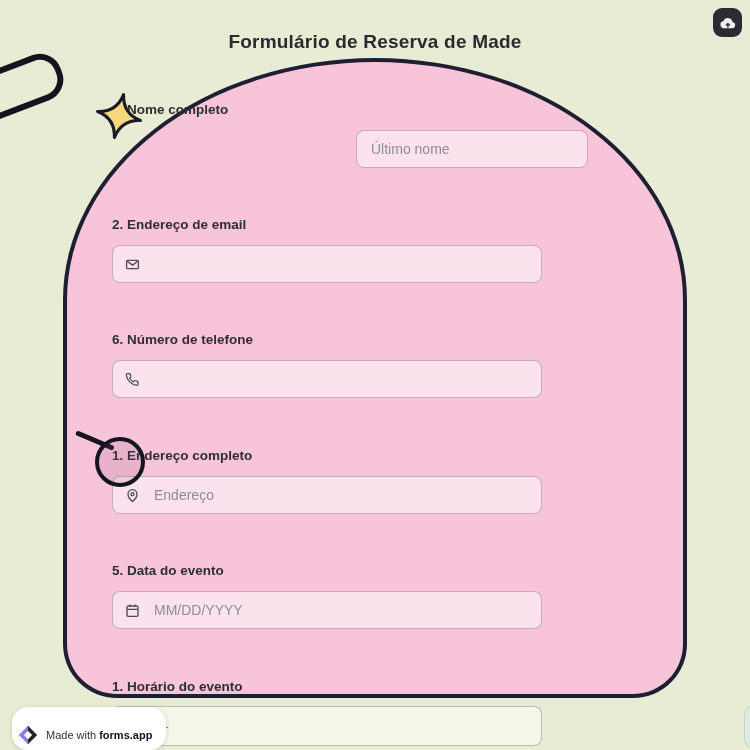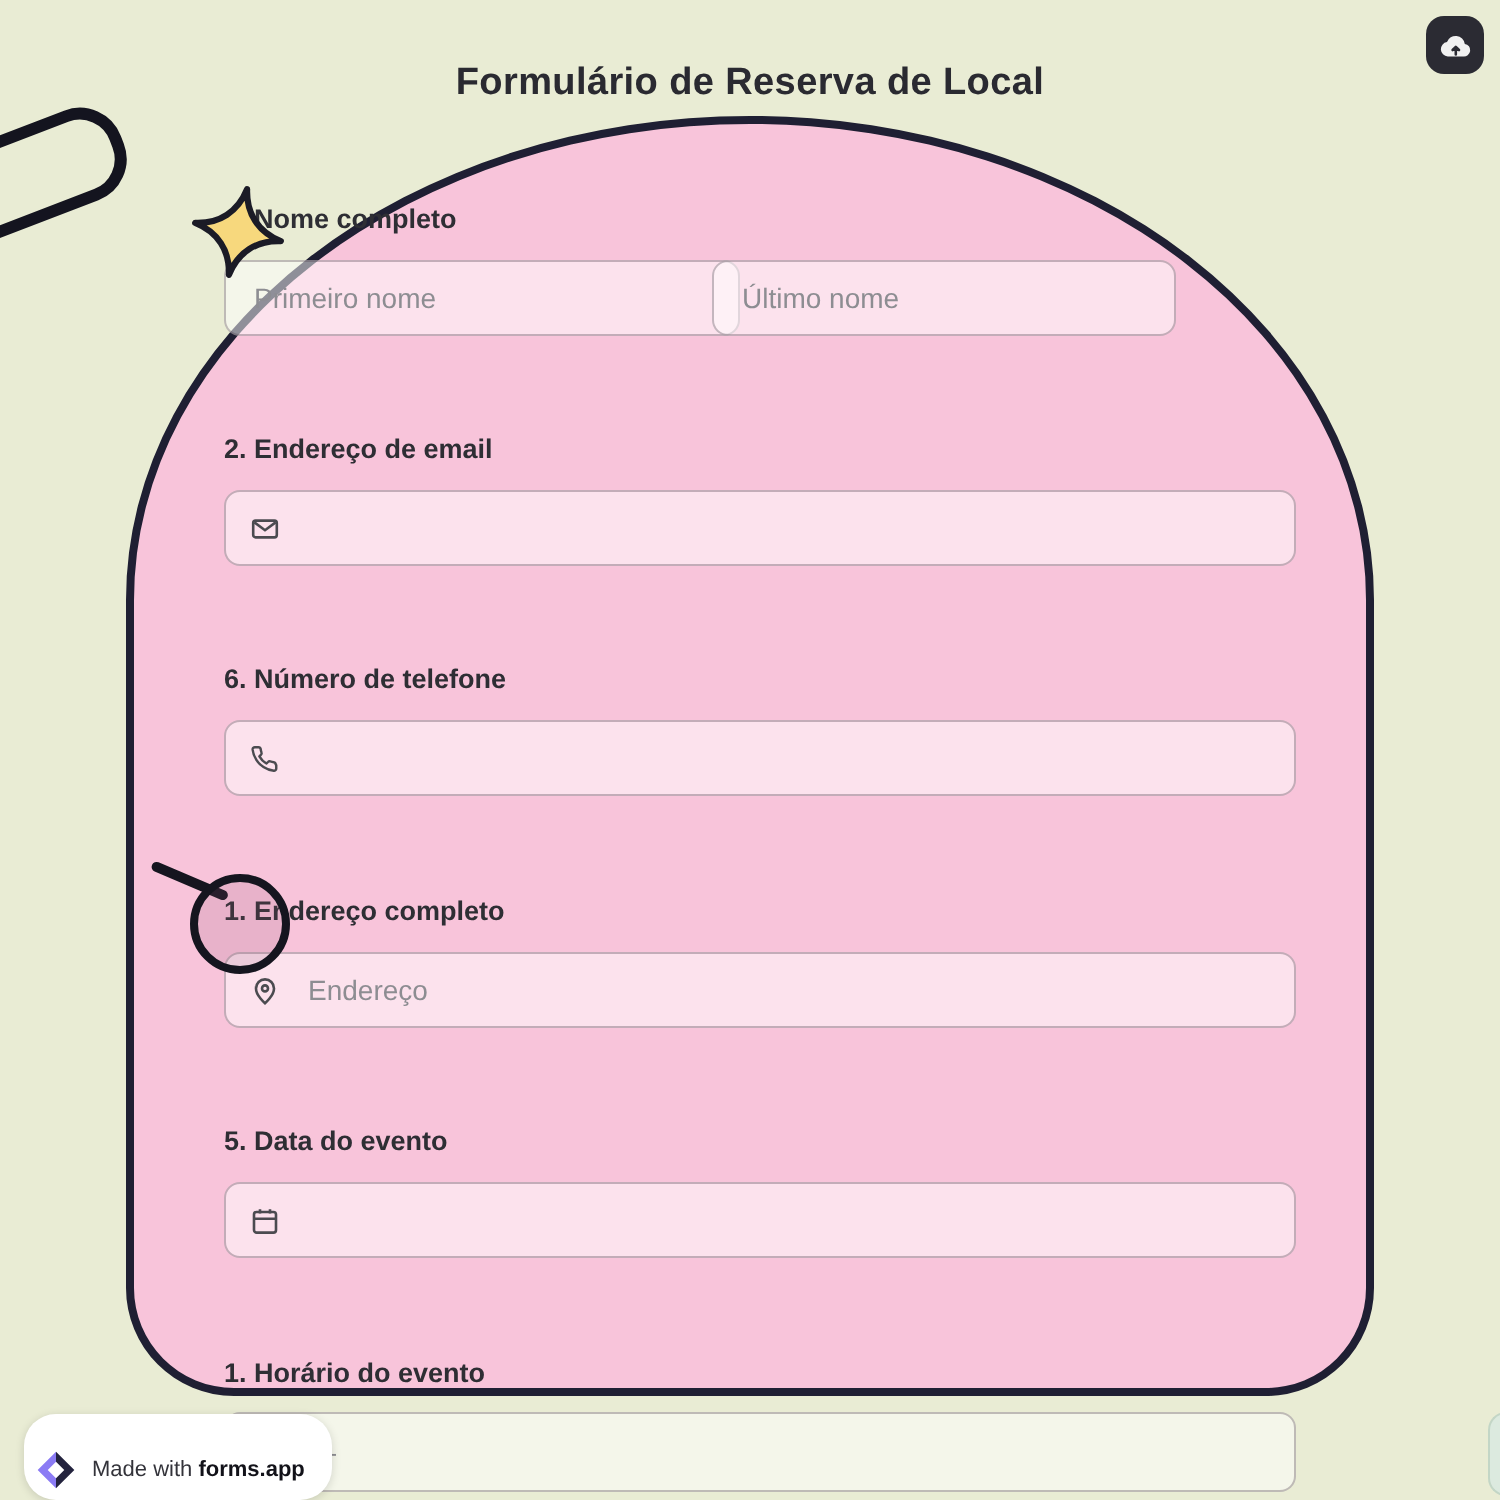--- a/index.html
+++ b/index.html
@@ -37,21 +37,21 @@
     border-radius:312px 312px 54px 54px / 242px 242px 54px 54px;
     z-index:1;
   }
 
   
   .field-label{
     position:absolute;left:112px;z-index:5;
     font-size:13.5px;font-weight:600;color:#2e2e34;
   }
   .input{
-    position:absolute;left:112px;width:536px;height:38px;box-sizing:border-box;
+    position:absolute;left:112px;width:430px;height:38px;box-sizing:border-box;
     border:1.5px solid rgba(75,60,72,.32);border-radius:8px;
     background:rgba(255,255,255,.5);
     display:flex;align-items:center;gap:12px;padding:0 12px;z-index:5;
   }
   .input svg{flex:0 0 auto;}
   .input input{
     flex:1;min-width:0;border:none;background:transparent;outline:none;
     font-family:"Liberation Sans", sans-serif;font-size:14px;color:#5a5a60;
   }
   .input input::placeholder{color:#8d8d92;opacity:1;}
@@ -90,35 +90,32 @@
 </style>
 </head>
 <body>
 
 <div class="stage">
 
   <div class="capsule"></div>
 
   <div class="arch"></div>
 
-  <div class="page-title">Formulário de Reserva de Local</div>
+  <div class="page-title">Formulário de Reserva de Made</div>
 
   <button class="upload-btn">
     <span style="display:flex">
       <svg width="17" height="15" viewBox="0 0 17 15">
         <path d="M4.9 13.2a3.6 3.6 0 0 1-.4-7.16 4.6 4.6 0 0 1 8.9.9 3.1 3.1 0 0 1-.9 6.26 Z" fill="#f1f1f1"></path>
         <path d="M8.9 12.2V8.6 M7.3 10l1.6-1.6L10.5 10" stroke="#2b2b33" stroke-width="1.3" fill="none" stroke-linecap="round" stroke-linejoin="round"></path>
       </svg>
     </span>
   </button>
 
   <div class="field-label" style="top:102px">1. Nome completo</div>
-  <label class="input half-1" style="top:130px">
-    <input type="text" placeholder="Primeiro nome" style="">
-  </label>
   <label class="input half-2" style="top:130px">
     <input type="text" placeholder="Último nome" style="">
   </label>
 
   <div class="field-label" style="top:217px">2. Endereço de email</div>
   <label class="input" style="top:245px">
     <span style="display:flex">
       <svg width="15" height="15" viewBox="0 0 15 15" fill="none" stroke="#4b4b50" stroke-width="1.3">
         <rect x="1.6" y="3.3" width="11.8" height="8.4" rx="1.2"></rect>
         <path d="M2.2 4.2 L7.5 8.1 L12.8 4.2"></path>
@@ -149,20 +146,21 @@
   </label>
 
   <div class="field-label" style="top:563px">5. Data do evento</div>
   <label class="input" style="top:591px">
     <span style="display:flex">
       <svg width="15" height="15" viewBox="0 0 15 15" fill="none" stroke="#4b4b50" stroke-width="1.3">
         <rect x="2" y="3" width="11" height="10.3" rx="1.3"></rect>
         <path d="M2 6.4 H13 M5 1.6 V3.8 M10 1.6 V3.8"></path>
       </svg>
     </span>
+    <input type="text" placeholder="MM/DD/YYYY" style="">
   </label>
 
   <div class="field-label" style="top:679px">1. Horário do evento</div>
   <label class="input" style="top:706px;height:40px">
     <span style="display:flex">
       <svg width="15" height="15" viewBox="0 0 15 15" fill="none" stroke="#4b4b50" stroke-width="1.3">
         <circle cx="7.5" cy="7.5" r="5.8"></circle>
         <path d="M7.5 4.4 V7.7 L9.8 9"></path>
       </svg>
     </span>

